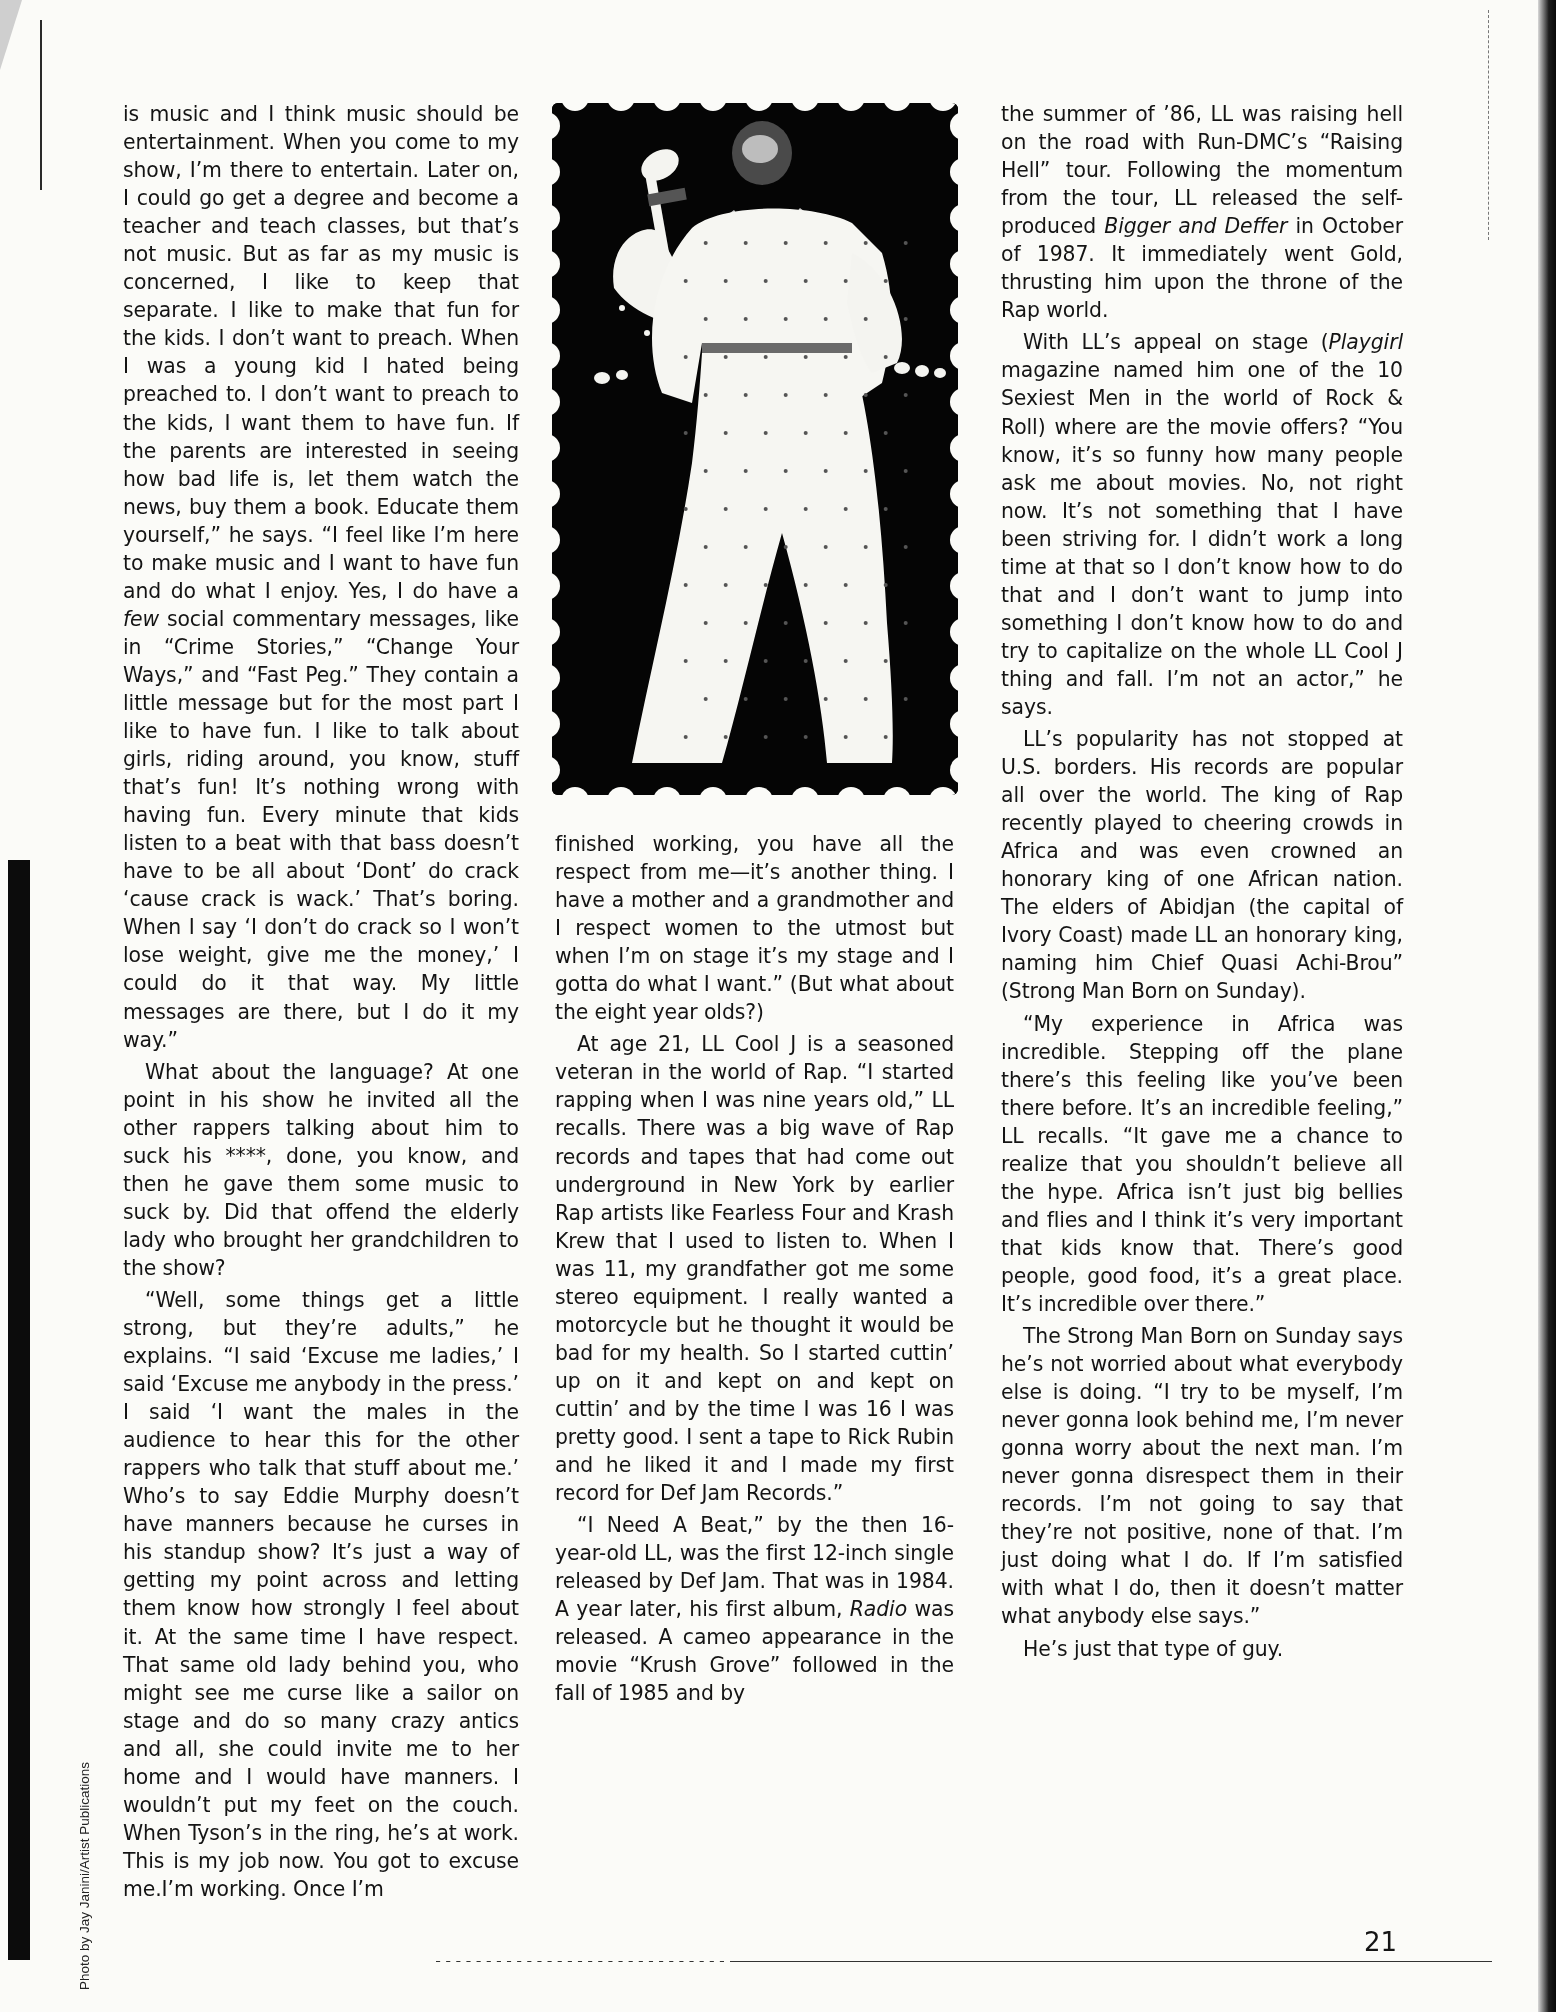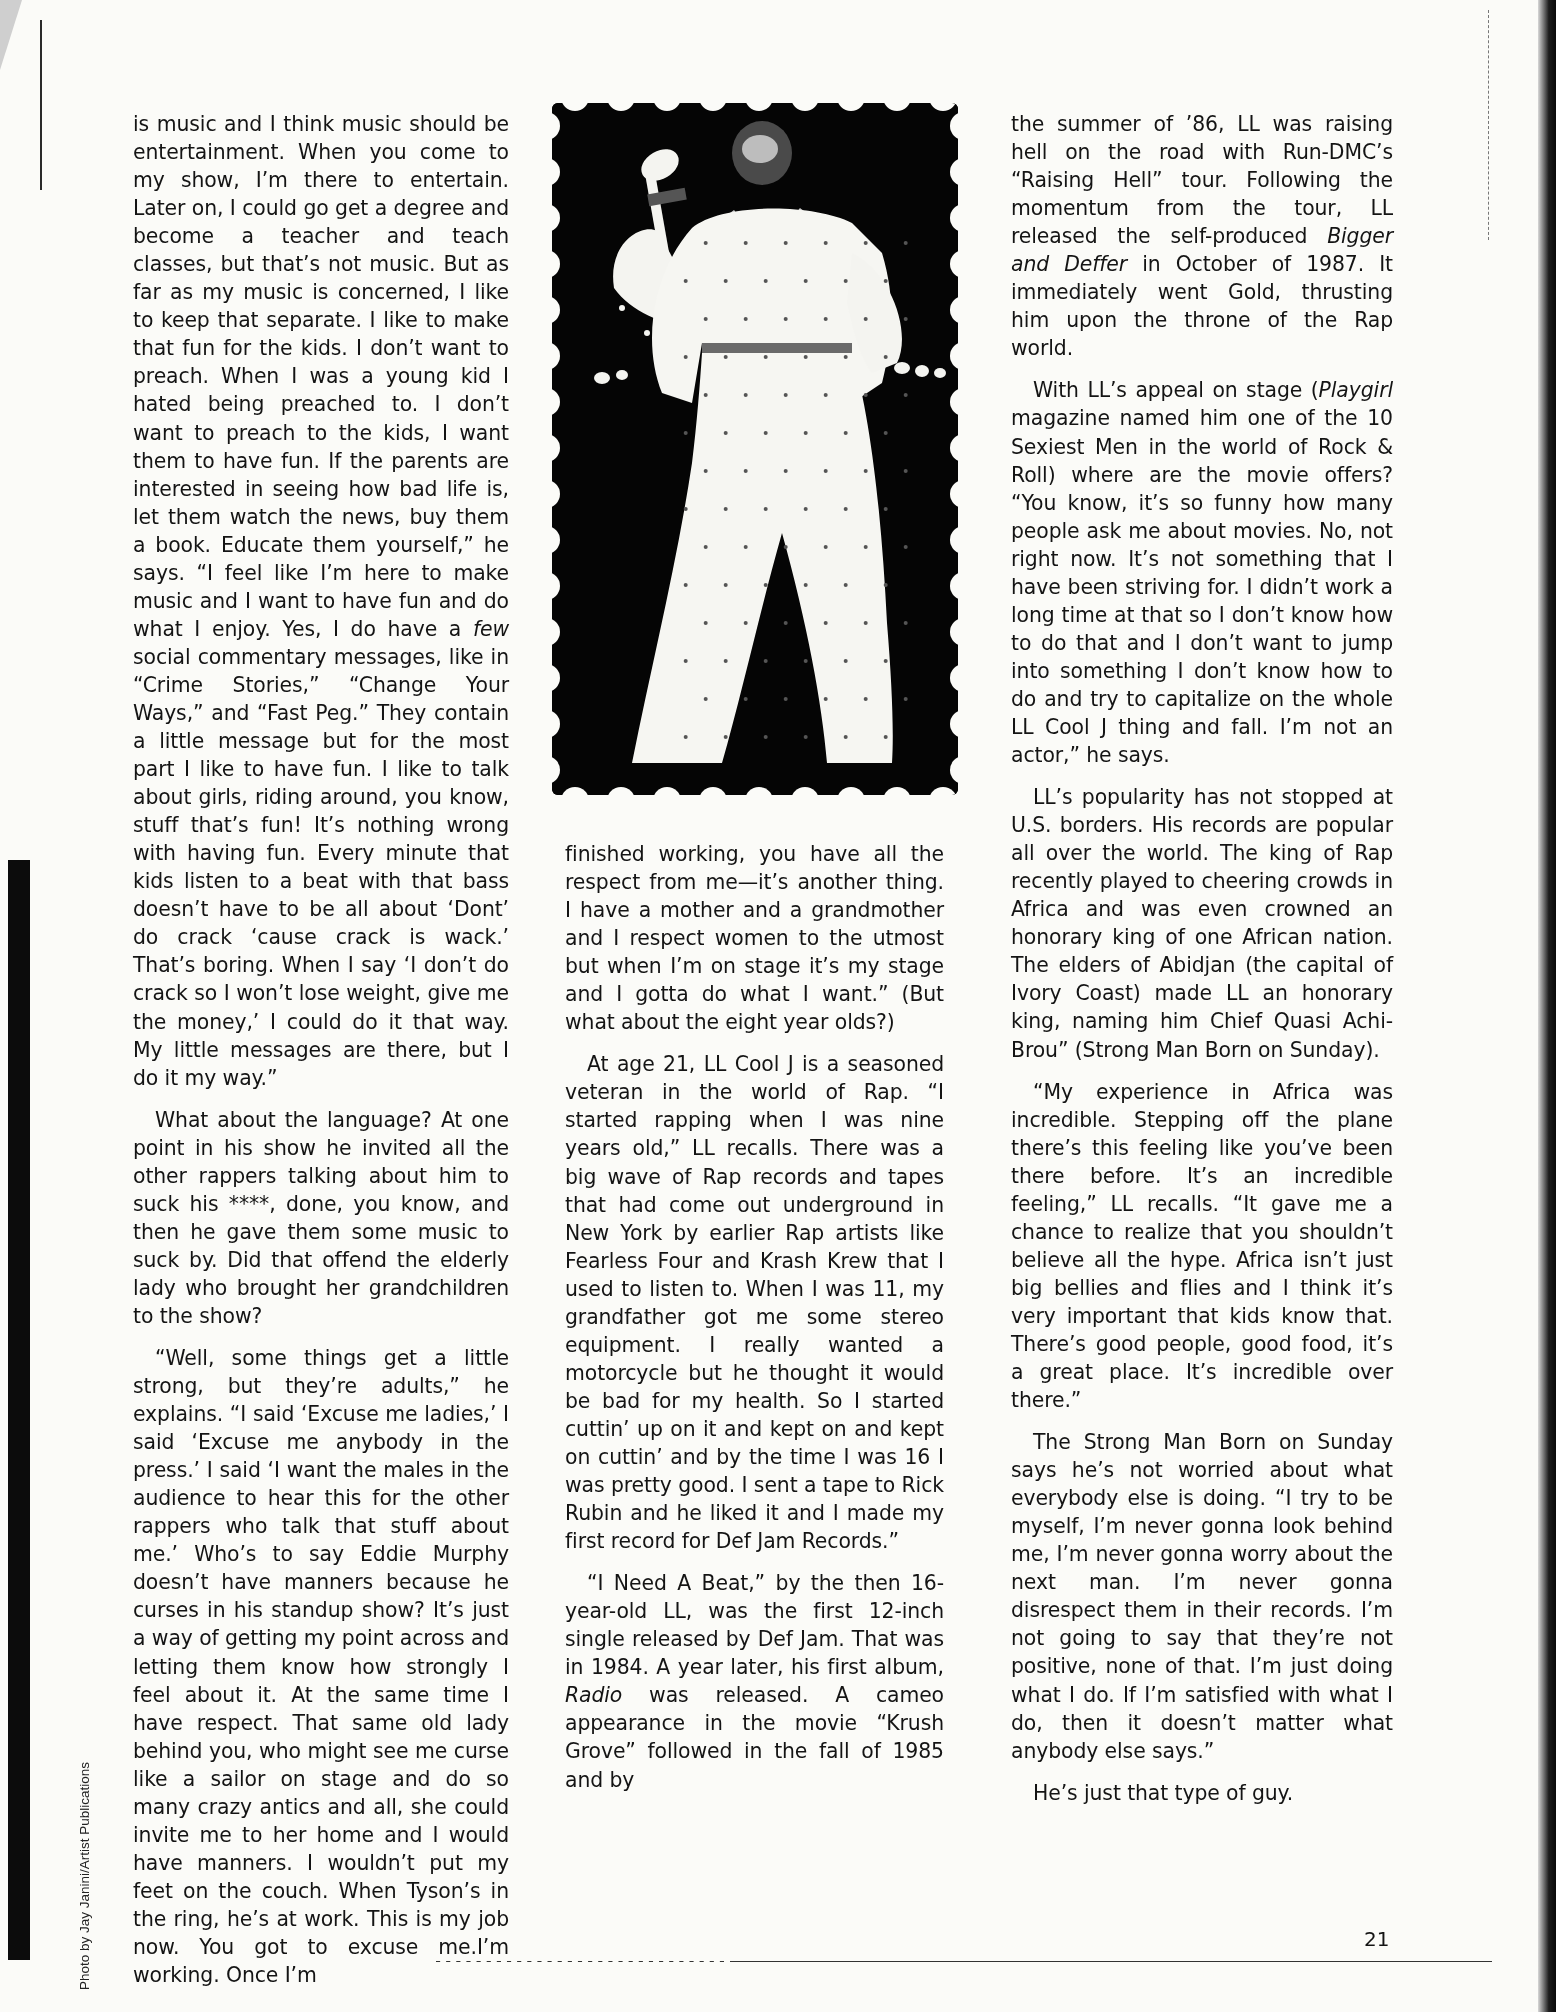--- a/index.html
+++ b/index.html
@@ -30,21 +30,21 @@
       border-left: 1px dashed #777;
     }
     .column {
       position: absolute; top: 96px;
       font-size: 20.4px; line-height: 28.05px;
       text-align: justify; letter-spacing: -0.1px;
     }
     .col-1 { left: 119px; width: 404px; }
     .col-2 { left: 551px; width: 407px; top: 826px; }
     .col-3 { left: 997px; width: 410px; }
-    .column p { margin: 14px; text-indent: 0; }
+    .column p { margin: 4px; text-indent: 0; }
     .column p.indent { text-indent: 22px; }
     .column p.noindent { text-indent: 0; }
     em { font-style: italic; }
 
     .photo-frame {
       position: absolute; left: 552px; top: 103px; width: 406px; height: 692px;
       background: #050505;
       border-radius: 6px;
       overflow: hidden;
     }
@@ -59,21 +59,21 @@
     .footer-rule {
       position: absolute; left: 430px; top: 1961px; width: 1062px; height: 0;
       border-top: 1.5px solid #333;
     }
     .footer-rule-dash {
       position: absolute; left: 430px; top: 1961px; width: 300px; height: 0;
       border-top: 2px dashed #fbfbf8;
     }
     .page-number {
       position: absolute; left: 1364px; top: 1927px;
-      font-size: 20px; color: #141414;
+      font-size: 26px; color: #141414;
     }
   </style>
 </head>
 <body>
 
 <div class="page-corner-tl"></div>
 <div class="binding-tick"></div>
 <div class="binding-bar"></div>
 <div class="right-ticks"></div>
 <div class="page-edge-right"></div>

